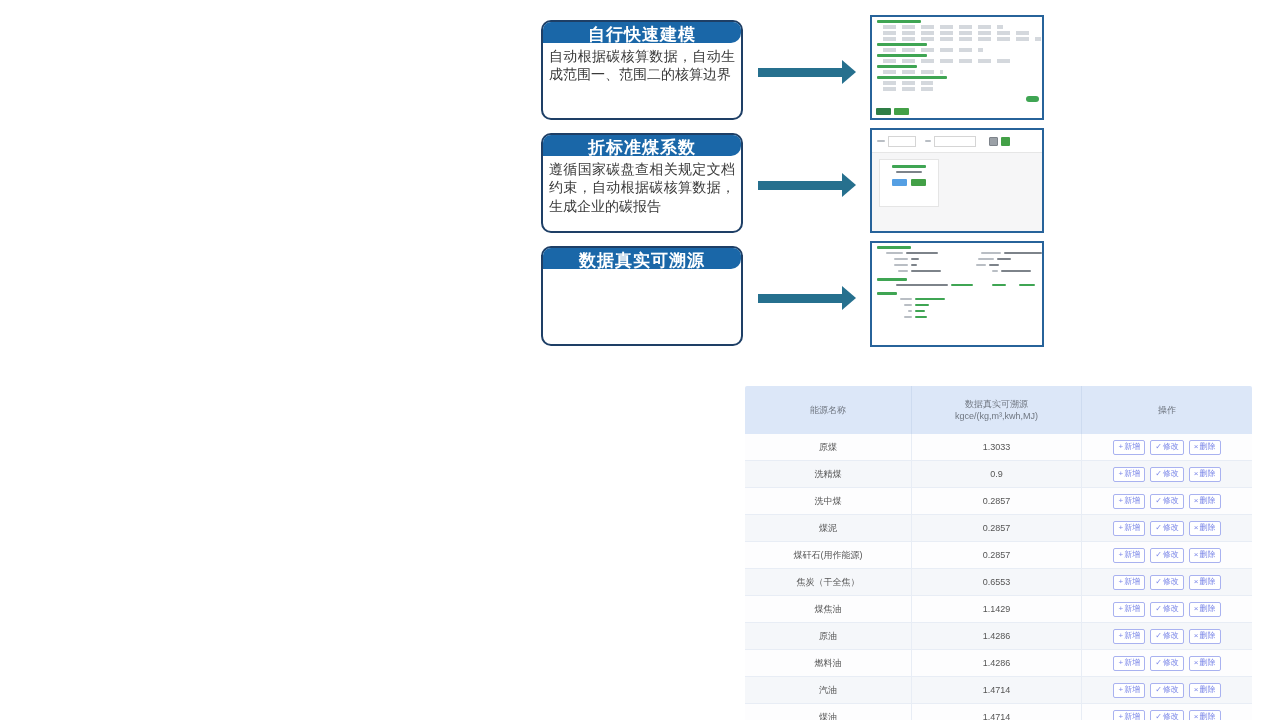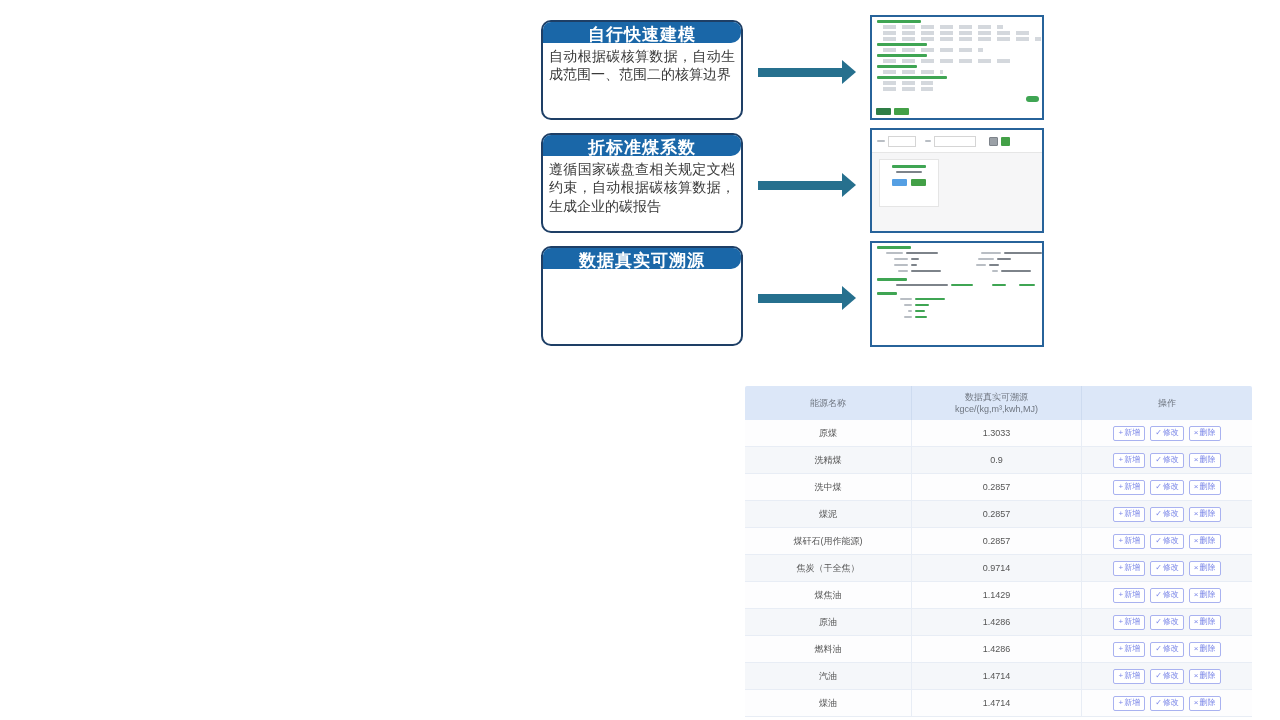--- a/index.html
+++ b/index.html
@@ -46,21 +46,21 @@
   .w16{width:16px}.w18{width:18px}.w20{width:20px}.w22{width:22px}.w26{width:26px}.w30{width:30px}
   .w34{width:34px}.w40{width:40px}.w44{width:44px}.w50{width:50px}.w52{width:52px}.w70{width:70px}
   .ml6{margin-left:6px}.ml8{margin-left:8px}.ml10{margin-left:10px}.ml12{margin-left:12px}
   .ml14{margin-left:14px}.ml16{margin-left:16px}.ml18{margin-left:18px}.ml22{margin-left:22px}
   .ml40{margin-left:40px}.ml48{margin-left:48px}.ml56{margin-left:56px}
   .c50{width:50px}.c60{width:60px}.c100{width:100px}.c120{width:120px}.c130{width:130px}.c150{width:150px}.c158{width:158px}
 
   
   .etable{position:absolute;left:745px;top:386px;width:507px;font-size:9px;color:var(--cell-text-gray);}
   .thead{display:grid;grid-template-columns:167px 170px 170px;background:var(--table-header-bg);
-    height:34px;border-radius:2px 2px 0 0;}
+    height:48px;border-radius:2px 2px 0 0;}
   .th{display:flex;flex-direction:column;align-items:center;justify-content:center;
     color:var(--header-text-gray);line-height:1.35;border-right:1px solid #cddbf0;}
   .th:last-child{border-right:none;}
   .tr{display:grid;grid-template-columns:167px 170px 170px;height:26px;background:#fdfdfe;
     border-bottom:1px solid var(--table-border);}
   .tr:nth-child(even){background:var(--row-alt-bg);}
   .td{display:flex;align-items:center;justify-content:center;text-align:center;
     border-right:1px solid var(--table-border);height:100%;box-sizing:border-box;}
   .td:last-child{border-right:none;}
   .acts{display:flex;gap:5px;}
@@ -297,21 +297,21 @@
             </button>
       <button class="act">
               <span class="ic">×</span>
               <span class="lbl">删除</span>
             </button>
     </div>
   </div>
 
   <div class="tr">
     <div class="td name">焦炭（干全焦）</div>
-    <div class="td val">0.9714</div>
+    <div class="td val">0.6553</div>
     <div class="td acts">
       <button class="act">
               <span class="ic">+</span>
               <span class="lbl">新增</span>
             </button>
       <button class="act">
               <span class="ic">✓</span>
               <span class="lbl">修改</span>
             </button>
       <button class="act">

